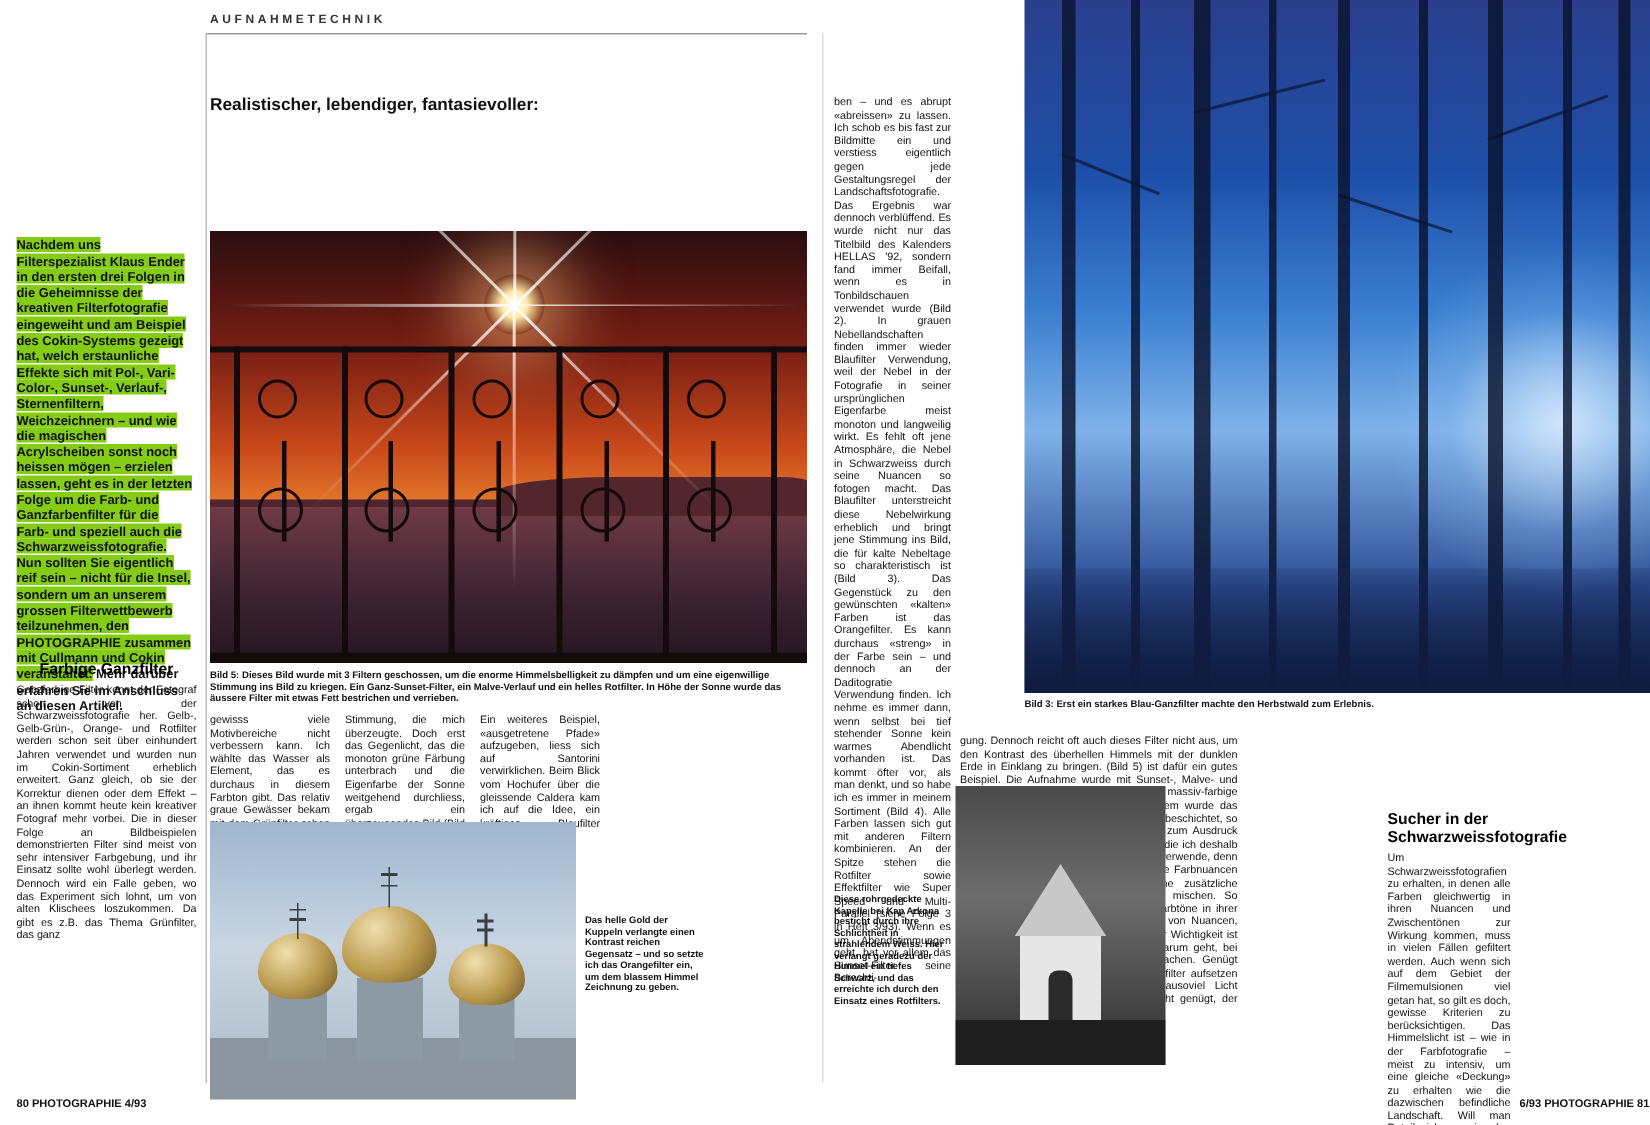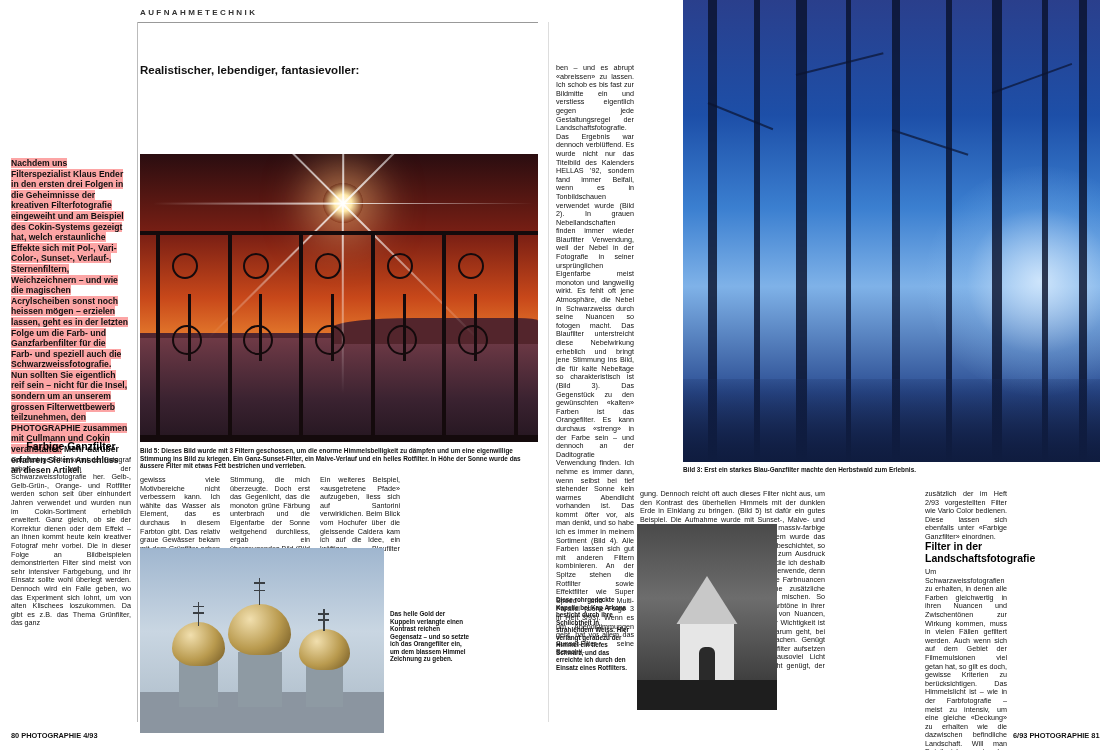--- a/index.html
+++ b/index.html
@@ -34,21 +34,21 @@
   .headline {
     position:absolute; left:140px; top:82px;
     font-size:27px; font-weight:bold; letter-spacing:-0.4px; color:#000;
   }
 
   
   .intro {
     position:absolute; left:11px; top:158px; width:118px;
     font-size:8.6px; line-height:10.6px; font-weight:bold; color:#111;
   }
-  .intro span.hl { background:#fca5a5; }
+  .intro span.hl { background:#84cc16; }
   .intro span.plain { background:transparent; }
 
   .sec-head {
     position:absolute; font-size:10.5px; font-weight:bold; color:#000;
   }
   .col-text {
     position:absolute; font-size:7.2px; line-height:8.6px; text-align:justify;
     color:#111; hyphens:auto;
   }
 
@@ -269,22 +269,21 @@
   <div class="col-text" style="left:644px; top:490px; width:0px; height:0px;"></div>
 
   <div class="col-text" style="left:783px; top:490px; width:0; height:0;"></div>
 
   <div class="col-text" style="left:683px; top:490px; width:190px; height:0;"></div>
 
   <div class="col-text" style="left:640px; top:62px; width:0; height:0;"></div>
 
   <div class="col-text" style="left:640px; top:490px; width:185px; height:236px;">gung. Dennoch reicht oft auch dieses Filter nicht aus, um den Kontrast des überhellen Himmels mit der dunklen Erde in Einklang zu bringen. (Bild 5) ist dafür ein gutes Beispiel. Die Aufnahme wurde mit Sunset-, Malve- und Rotfilter gemacht, wobei jeweils der massiv-farbige Bereich den Himmel verdeckte. Ausserdem wurde das äussere Filter in Höhe der Sonne mit Fett beschichtet, so dass das «Gleissen» der Sonne besser zum Ausdruck kam. Weniger intensiv sind Warmtonfilter, die ich deshalb kombiniere. Oft sind es drei Filter, die ich verwende, denn drei Warmton-Filter geben nun mal andere Farbnuancen als ein Orangefilter. Es ist also eine zusätzliche Bereicherung, Farben untereinander zu mischen. So haben wir nicht nur an die einhundert Farbtöne in ihrer Eigenfarbe zur Hand, sondern Hunderte von Nuancen, die unser Bild «mitgestalten». Von grosser Wichtigkeit ist auch das neutrale Graufilter, wenn es darum geht, bei hellem Licht Langzeitbelichtungen zu machen. Genügt das noch nicht, kann man mehrere Graufilter aufsetzen oder zusätzlich ein Polfilter, das genausoviel Licht schluckt. Wem dieses Angebot noch nicht genügt, der kann sich</div>
 
-  <div class="col-text" style="left:925px; top:490px; width:82px; height:44px;">zusätzlich der im Heft 2/93 vorgestellten Filter wie Vario Color bedienen. Diese lassen sich ebenfalls unter «Farbige Ganzfilter» einordnen.</div>
-  <div class="sec-head" style="left:925px; top:540px; width:88px; line-height:12px;">Filter in der Landschaftsfotografie</div>
+  <div class="sec-head" style="left:925px; top:540px; width:88px; line-height:12px;">Sucher in der Schwarzweissfotografie</div>
   <div class="col-text" style="left:925px; top:568px; width:82px; height:158px;">Um Schwarzweissfotografien zu erhalten, in denen alle Farben gleichwertig in ihren Nuancen und Zwischentönen zur Wirkung kommen, muss in vielen Fällen gefiltert werden. Auch wenn sich auf dem Gebiet der Filmemulsionen viel getan hat, so gilt es doch, gewisse Kriterien zu berücksichtigen. Das Himmelslicht ist – wie in der Farbfotografie – meist zu intensiv, um eine gleiche «Deckung» zu erhalten wie die dazwischen befindliche Landschaft. Will man Detailzeichnung in den Himmel bekommen, Wolken dramatisch hervorheben oder den Dunst durchdringen, müssen wir zum Filter greifen. Am Anfang steht sicher das Gelbfilter, das</div>
 
   <div class="photo4">
     <div class="chapel-roof"></div>
     <div class="chapel-body"></div>
     <div class="chapel-door"></div>
     <div class="chapel-ground"></div>
   </div>
 
   <div class="rot-caption" style="left:556px; top:596px; width:74px;">Diese rohrgedeckte Kapelle bei Kap Arkona besticht durch ihre Schlichtheit in strahlendem Weiss. Hier verlangt geradezu der Himmel ein tiefes Schwarz, und das erreichte ich durch den Einsatz eines Rotfilters.</div>

